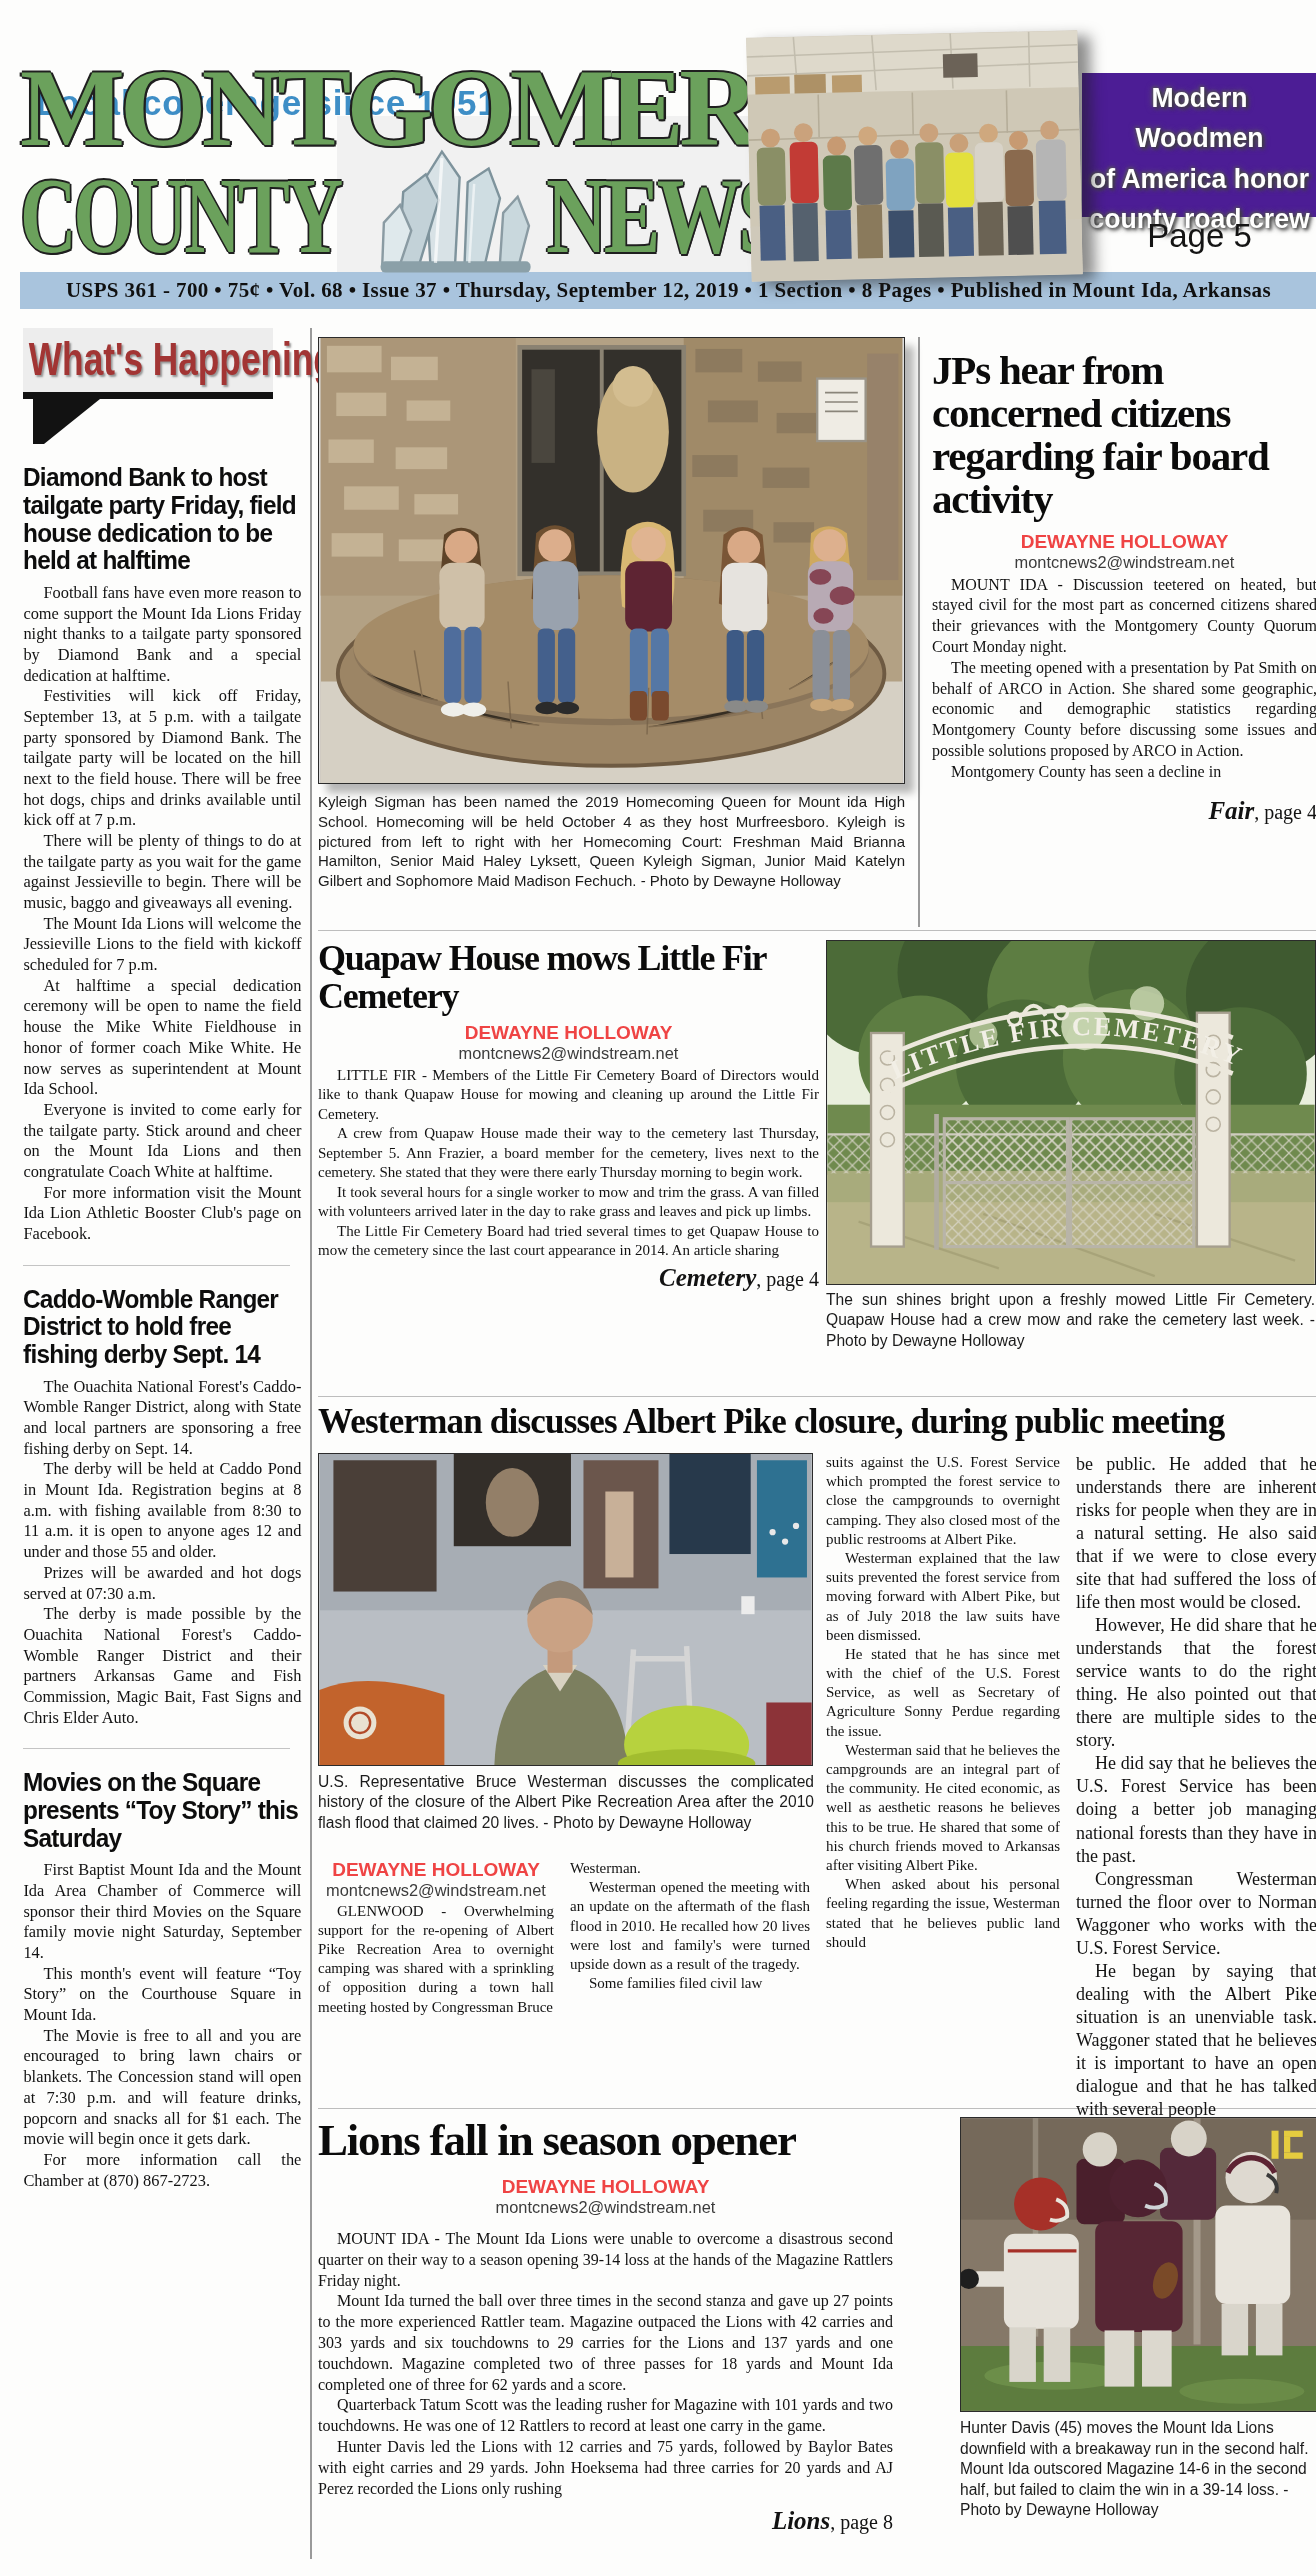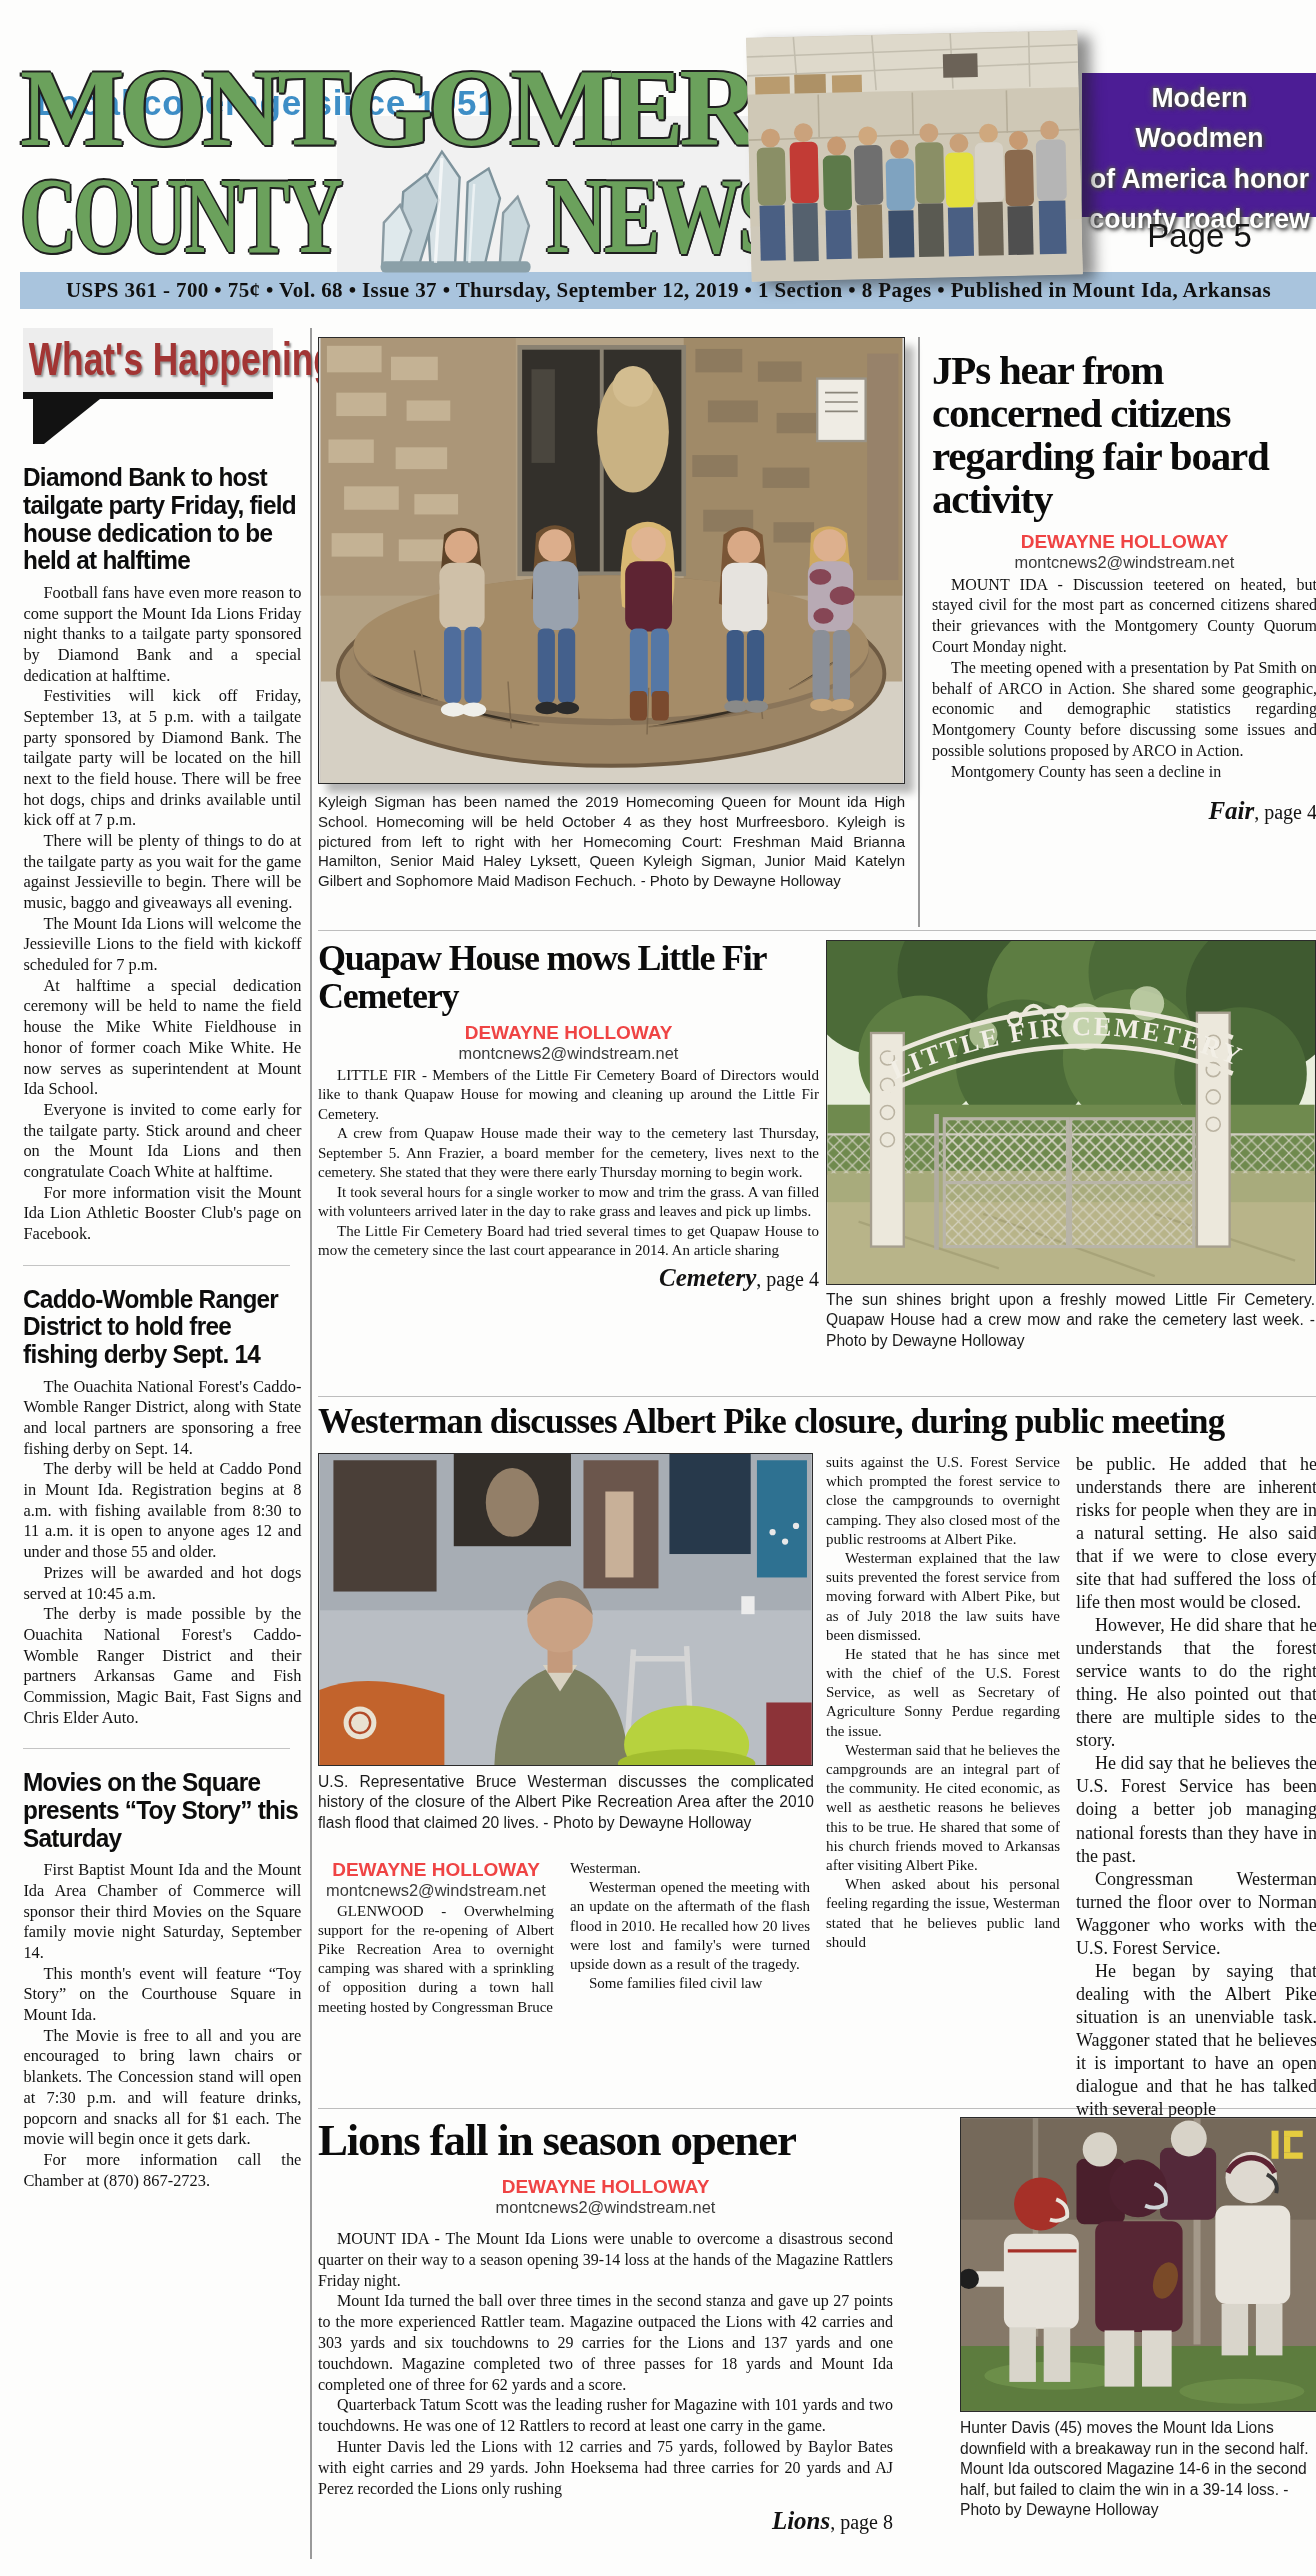--- a/index.html
+++ b/index.html
@@ -171,33 +171,33 @@
   </div>
   <div class="banner-tri"></div>
 
   <div>
     <div class="shead">Diamond Bank to host tailgate party Friday, field house dedication to be held at halftime</div>
     <div class="sbody">
       <p>Football fans have even more reason to come support the Mount Ida Lions Friday night thanks to a tailgate party sponsored by Diamond Bank and a special dedication at halftime.</p>
       <p>Festivities will kick off Friday, September 13, at 5 p.m. with a tailgate party sponsored by Diamond Bank. The tailgate party will be located on the hill next to the field house. There will be free hot dogs, chips and drinks available until kick off at 7 p.m.</p>
       <p>There will be plenty of things to do at the tailgate party as you wait for the game against Jessieville to begin. There will be music, baggo and giveaways all evening.</p>
       <p>The Mount Ida Lions will welcome the Jessieville Lions to the field with kickoff scheduled for 7 p.m.</p>
-      <p>At halftime a special dedication ceremony will be held to name the field house the Mike White Fieldhouse in honor of former coach Mike White. He now serves as superintendent at Mount Ida School.</p>
+      <p>At halftime a special dedication ceremony will be open to name the field house the Mike White Fieldhouse in honor of former coach Mike White. He now serves as superintendent at Mount Ida School.</p>
       <p>Everyone is invited to come early for the tailgate party. Stick around and cheer on the Mount Ida Lions and then congratulate Coach White at halftime.</p>
       <p>For more information visit the Mount Ida Lion Athletic Booster Club's page on Facebook.</p>
     </div>
   </div>
   <div class="sdiv"></div>
 
   <div>
     <div class="shead">Caddo-Womble Ranger District to hold free fishing derby Sept. 14</div>
     <div class="sbody">
       <p>The Ouachita National Forest's Caddo-Womble Ranger District, along with State and local partners are sponsoring a free fishing derby on Sept. 14.</p>
       <p>The derby will be held at Caddo Pond in Mount Ida. Registration begins at 8 a.m. with fishing available from 8:30 to 11 a.m. it is open to anyone ages 12 and under and those 55 and older.</p>
-      <p>Prizes will be awarded and hot dogs served at 10:45 a.m.</p>
+      <p>Prizes will be awarded and hot dogs served at 07:30 a.m.</p>
       <p>The derby is made possible by the Ouachita National Forest's Caddo-Womble Ranger District and their partners Arkansas Game and Fish Commission, Magic Bait, Fast Signs and Chris Elder Auto.</p>
     </div>
   </div>
   <div class="sdiv"></div>
 
   <div>
     <div class="shead">Movies on the Square presents “Toy Story” this Saturday</div>
     <div class="sbody">
       <p>First Baptist Mount Ida and the Mount Ida Area Chamber of Commerce will sponsor their third Movies on the Square family movie night Saturday, September 14.</p>
       <p>This month's event will feature “Toy Story” on the Courthouse Square in Mount Ida.</p>

